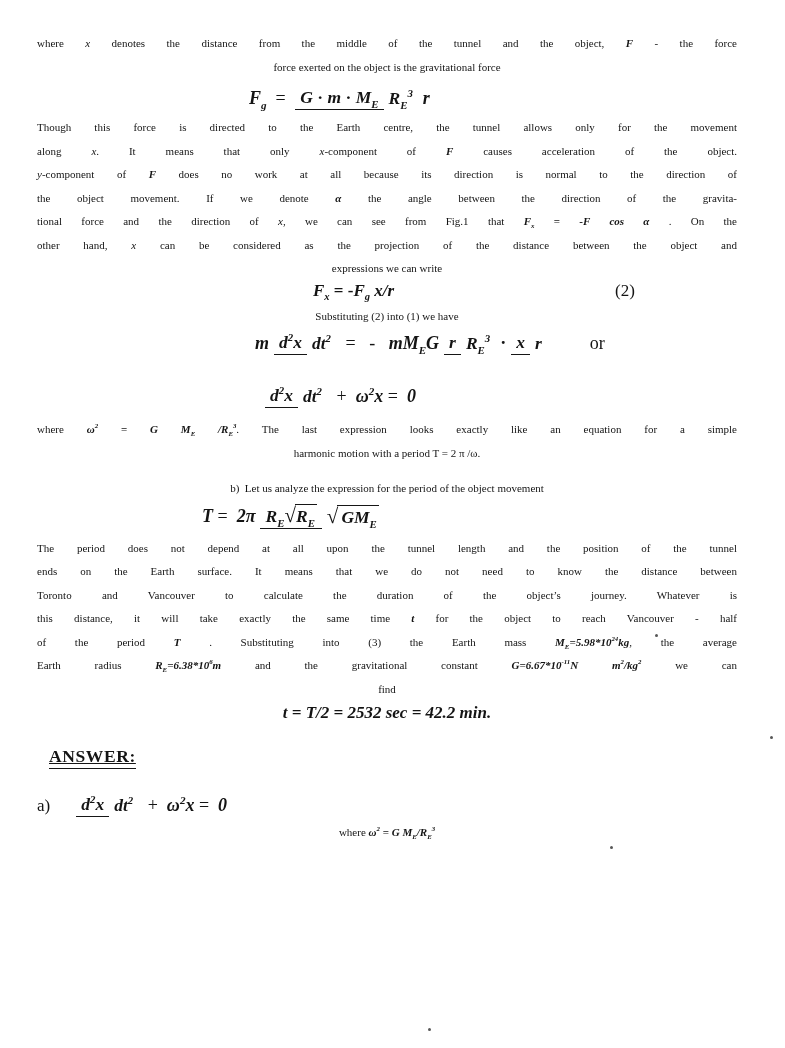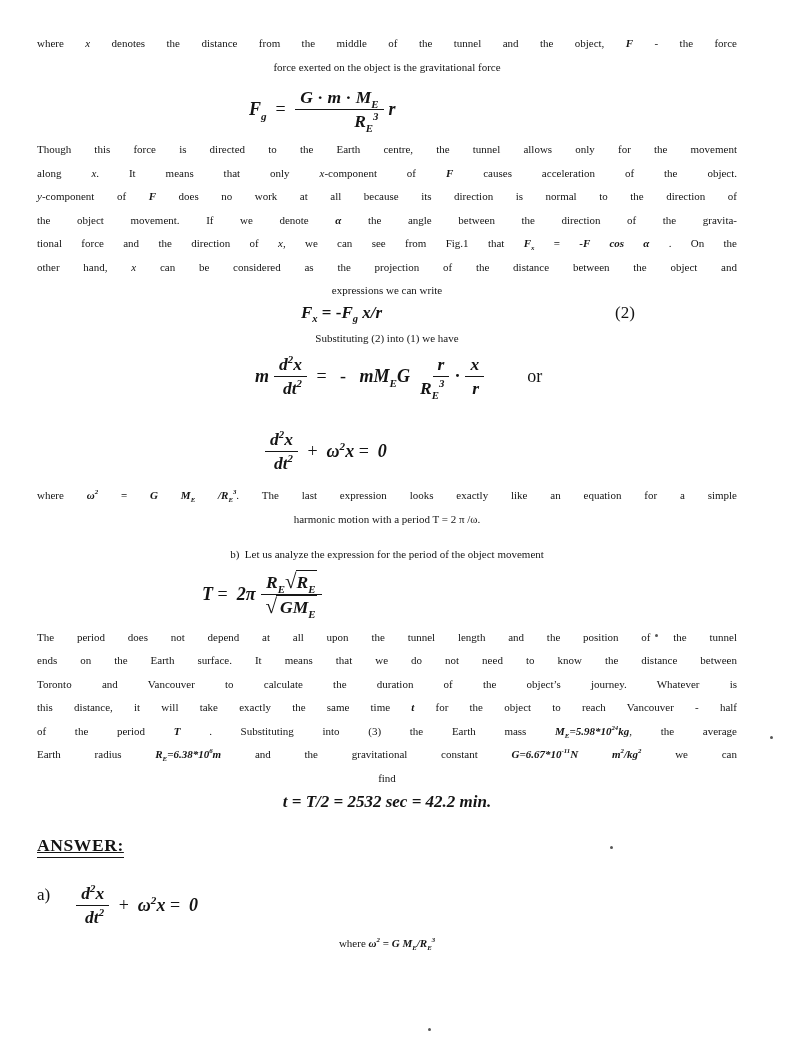--- a/index.html
+++ b/index.html
@@ -24,38 +24,38 @@
   .b{font-weight:700;}
   .i{font-style:italic;}
   .bi{font-weight:700;font-style:italic;}
   .sup{vertical-align:super;font-size:0.62em;line-height:0;}
   .sub{vertical-align:sub;font-size:0.62em;line-height:0;}
   
   .eq{
     display:flex;align-items:center;
     font-size:18px;
   }
-  .frac{display:inline-flex;flex-direction:column;align-items:flex-end;margin:0 5px;}
+  .frac{display:inline-flex;align-items:flex-start;margin:0 5px;}
   .frac .num{display:block;text-align:center;padding:0 5px 1px;border-bottom:1.7px solid #161616;line-height:21px;font-size:17.5px;}
   .frac .den{display:block;text-align:center;padding:1px 5px 0;line-height:21px;font-size:17.5px;}
   .rsym{font-weight:700;font-size:21px;margin-right:-1px;}
   .rad{border-top:1.7px solid #161616;padding:1px 2px 0 1px;}
   .eq1{margin:8px 0 6px 212px;}
   .eqrow{position:relative;height:24px;font-size:17px;}
-  .eq2-body{position:absolute;left:264px;top:0;}
+  .eq2-body{position:absolute;left:276px;top:0;}
   .eq2-label{position:absolute;left:578px;top:0;}
   .eq3{margin:4px 0 0 218px;}
   .eqor{margin-left:38px;}
   .eq4{margin:30px 0 0 223px;}
   .p3{margin-top:10px;}
   .bline{margin-top:12px;}
   .eq5{margin:4px 0 0 165px;}
   .p4{margin-top:8px;}
   .tline{font-size:17px;line-height:23.5px;}
-  .answer-heading{margin-top:21px;}
+  .answer-heading{margin-top:21px;margin-left:12px;}
   .answer-heading span{
     font-weight:700;font-size:17.5px;letter-spacing:0.6px;
     text-decoration:underline;
     border-bottom:1.6px solid #161616;
     padding-bottom:2px;
   }
   .eq6{margin:27px 0 0 0;}
   .ans-label{align-self:flex-start;font-size:17px;margin-right:21px;padding-top:2px;}
   .whereline{margin-top:4px;}
   .dot{position:absolute;width:3px;height:3px;border-radius:50%;background:#3a3a3a;opacity:.85;}

